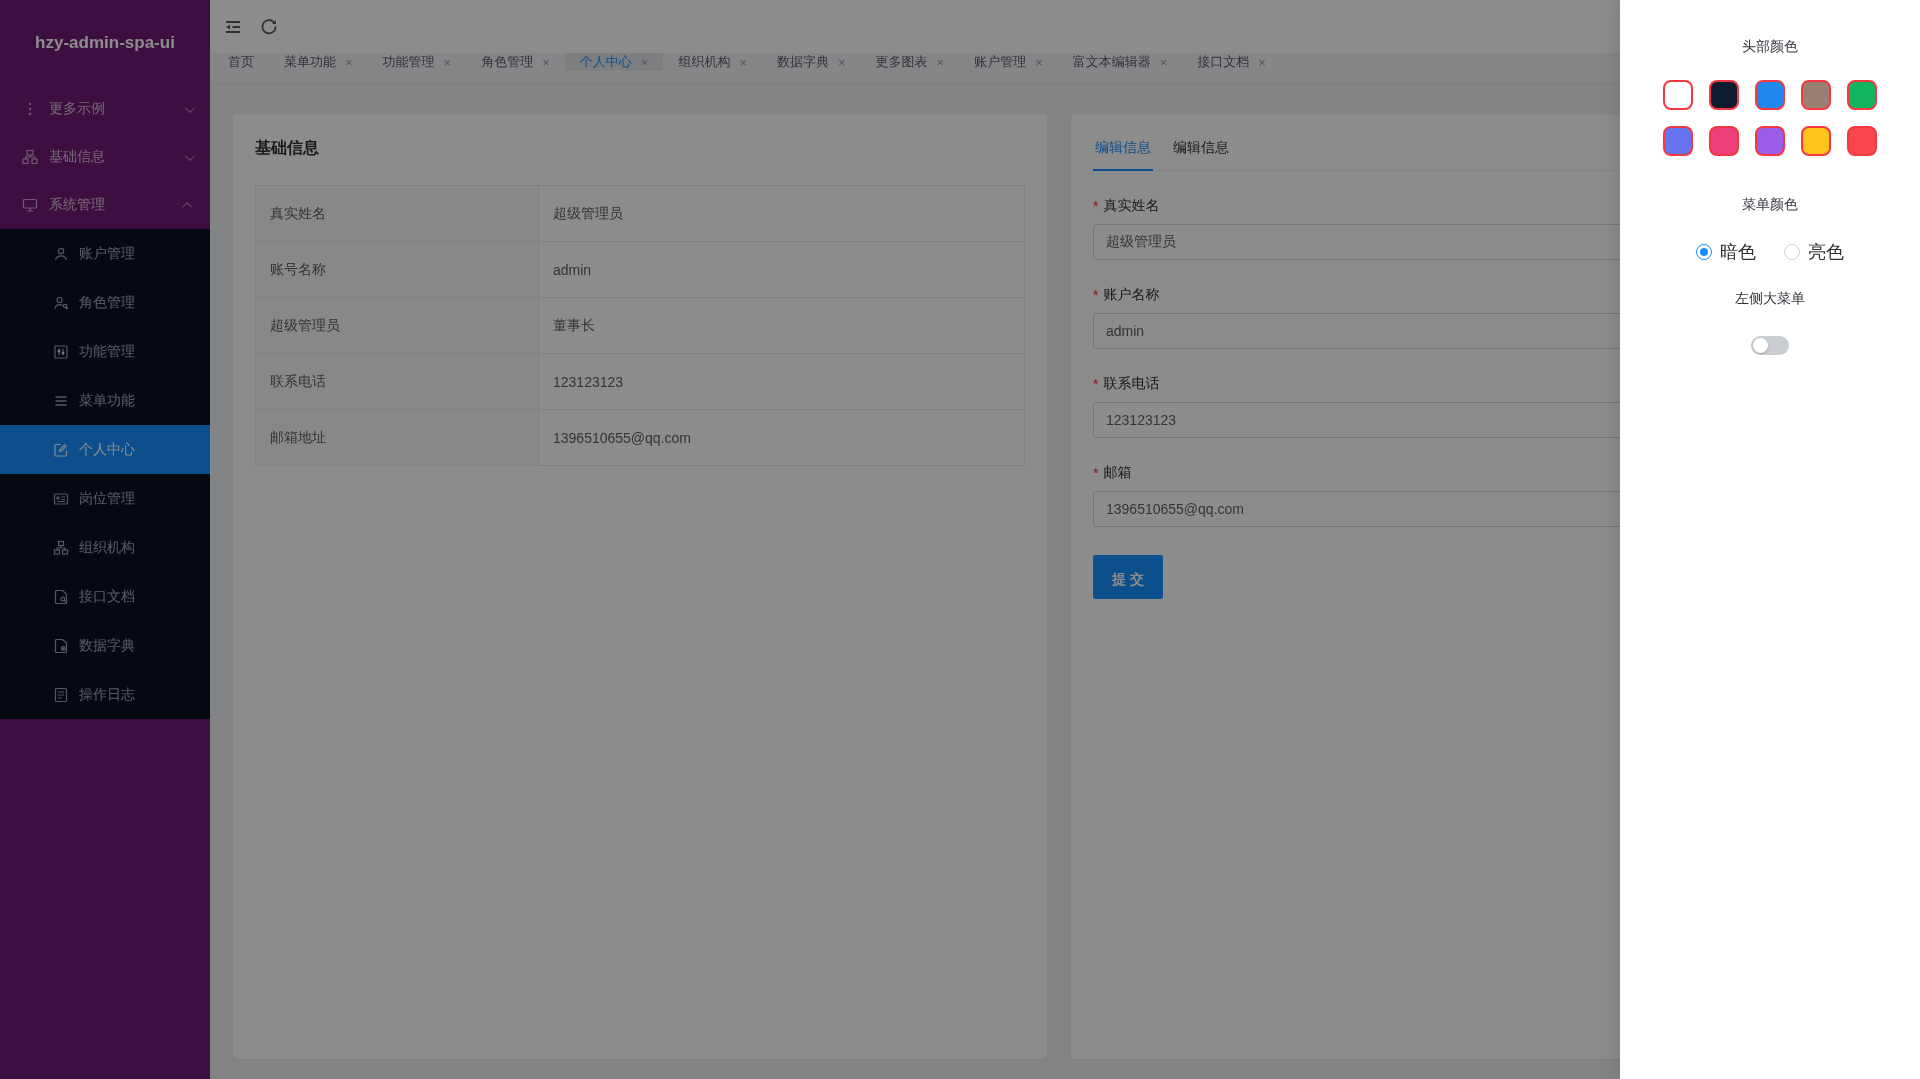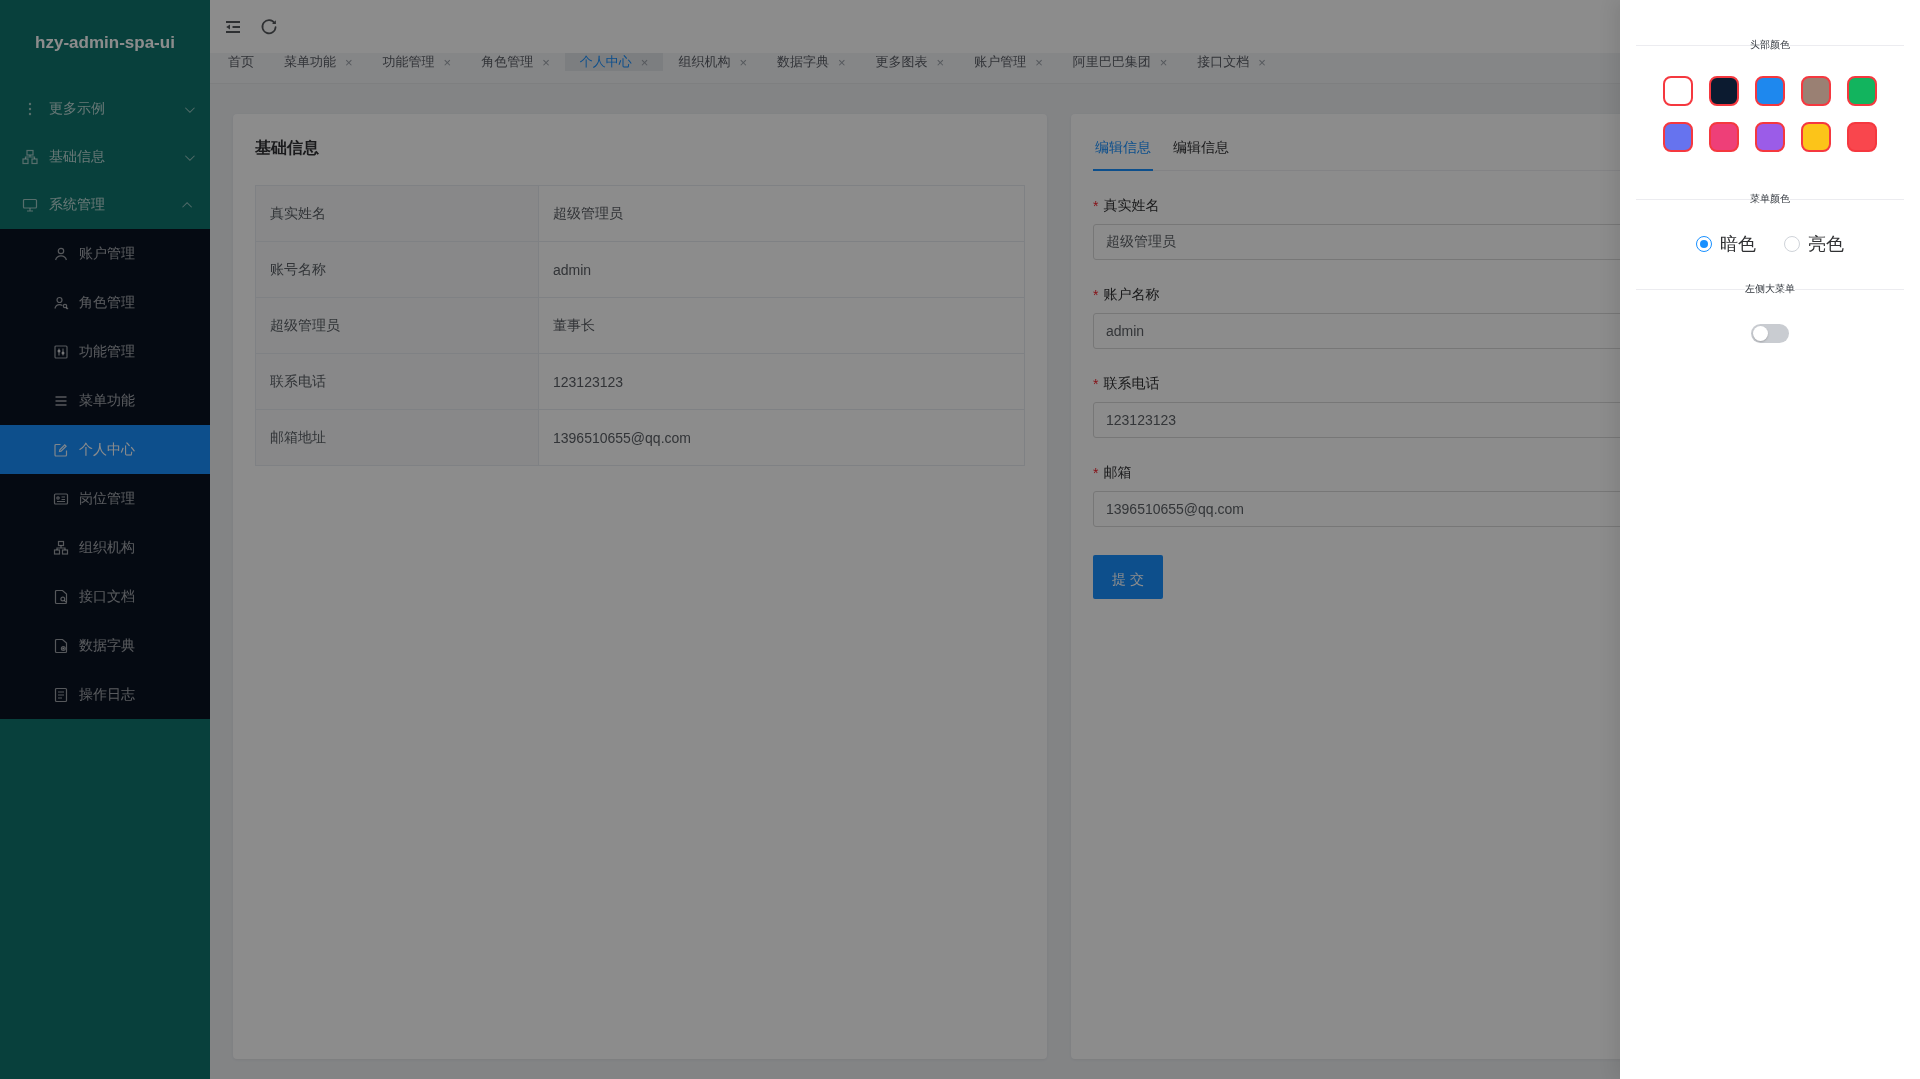--- a/index.html
+++ b/index.html
@@ -6,21 +6,21 @@
   html,body { width:1920px; height:1079px; overflow:hidden; }
   body {
     position:relative;
     font-family:"Liberation Sans","DejaVu Sans",sans-serif;
     background:#eef0f3;
     -webkit-font-smoothing:antialiased;
   }
   svg { display:block; }
 
   
-  .sidebar { position:absolute; left:0; top:0; bottom:0; width:210px; background:#0f766e; z-index:10; color:rgba(255,255,255,.72); }
+  .sidebar { position:absolute; left:0; top:0; bottom:0; width:210px; background:#701a75; z-index:10; color:rgba(255,255,255,.72); }
   .app-title { height:85px; display:flex; align-items:center; justify-content:center; color:#fff; font-weight:bold; font-size:17px; }
   .nav-group { height:48px; display:flex; align-items:center; padding:0 18px 0 22px; font-size:14px; cursor:pointer; }
   .nav-ico { width:16px; height:16px; margin-right:11px; color:rgba(255,255,255,.6); flex:none; }
   .nav-label { flex:1; white-space:nowrap; }
   .chev { width:7px; height:7px; border-right:1.5px solid rgba(255,255,255,.55); border-bottom:1.5px solid rgba(255,255,255,.55); transform:rotate(45deg) translateY(-2px); }
   .chev.up { transform:rotate(-135deg) translateY(-2px); }
   .submenu { background:#0a1322; }
   .sub-item { height:49px; display:flex; align-items:center; padding-left:53px; font-size:14px; color:rgba(255,255,255,.62); cursor:pointer; }
   .sub-item .nav-ico { margin-right:10px; }
   .sub-item.active { background:#1890ff; color:#fff; }
@@ -47,26 +47,26 @@
   table.info td { border:1px solid #e8ebf0; height:56px; padding:0 14px; font-size:14px; color:#5c6066; }
   td.cell-label { width:283px; background:#f7f8fa; }
 
   .form-tabs { display:flex; gap:18px; border-bottom:1px solid #efeff2; margin-bottom:26px; }
   .form-tab { padding:3px 2px 12px; font-size:14px; color:#303133; cursor:pointer; }
   .form-tab.active { color:#1890ff; border-bottom:2px solid #1890ff; margin-bottom:-1px; }
   .form-group { margin-bottom:26px; }
   .form-label { display:flex; align-items:center; gap:5px; font-size:14px; color:#303133; margin-bottom:9px; }
   .req { color:#f5222d; }
   .form-input { width:100%; height:36px; border:1px solid #d9d9d9; border-radius:3px; padding:0 12px; font-size:14px; color:#5f6368; background:#fff; outline:none; }
-  .submit-btn { margin-top:2px; height:44px; padding:16px 19px; background:#1890ff; color:#fff; border:none; border-radius:2px; font-size:14px; cursor:pointer; }
+  .submit-btn { margin-top:2px; height:44px; padding:16px 19px; background:#1890ff; color:#fff; border:none; border-radius:2px; font-size:14px; cursor:pointer;font-weight:bold; }
 
   
   .overlay { position:absolute; inset:0; background:rgba(0,0,0,.45); z-index:40; }
   .drawer { position:absolute; top:0; right:0; width:300px; height:100%; background:#fff; z-index:50; box-shadow:-6px 0 16px rgba(0,0,0,.08); padding:38px 16px 0; }
-  .section-title { display:flex; align-items:center; font-size:10px; color:#32373e; }
+  .section-title { display:flex; align-items:center; font-size:14px; color:#32373e;flex-direction:column; }
   .section-title .line { flex:1; height:1px; background:#ececf0; }
   .swatch-grid { display:grid; grid-template-columns:repeat(5,30px); justify-content:center; gap:16px; margin-top:24px; }
   .swatch { width:30px; height:30px; border-radius:8px; border:2px solid #f5383f; cursor:pointer; }
   .mt-menu { margin-top:40px; }
   .radio-row { display:flex; justify-content:center; gap:28px; margin-top:26px; }
   .radio { display:flex; align-items:center; gap:8px; font-size:18px; color:#303133; cursor:pointer; }
   .radio-circle { width:16px; height:16px; border-radius:50%; border:1.5px solid #cfd3d9; background:#fff; display:flex; align-items:center; justify-content:center; }
   .radio.selected .radio-circle { border-color:#1890ff; }
   .radio-dot { width:8px; height:8px; border-radius:50%; background:#1890ff; }
   .mt-big { margin-top:26px; }
@@ -263,21 +263,21 @@
   </div>
   <div class="tab">
     <span>更多图表</span>
     <span class="tab-close">×</span>
   </div>
   <div class="tab">
     <span>账户管理</span>
     <span class="tab-close">×</span>
   </div>
   <div class="tab">
-    <span>阿里巴巴集团</span>
+    <span>富文本编辑器</span>
     <span class="tab-close">×</span>
   </div>
   <div class="tab">
     <span>接口文档</span>
     <span class="tab-close">×</span>
   </div>
 </nav>
 
 <main class="content">
 

